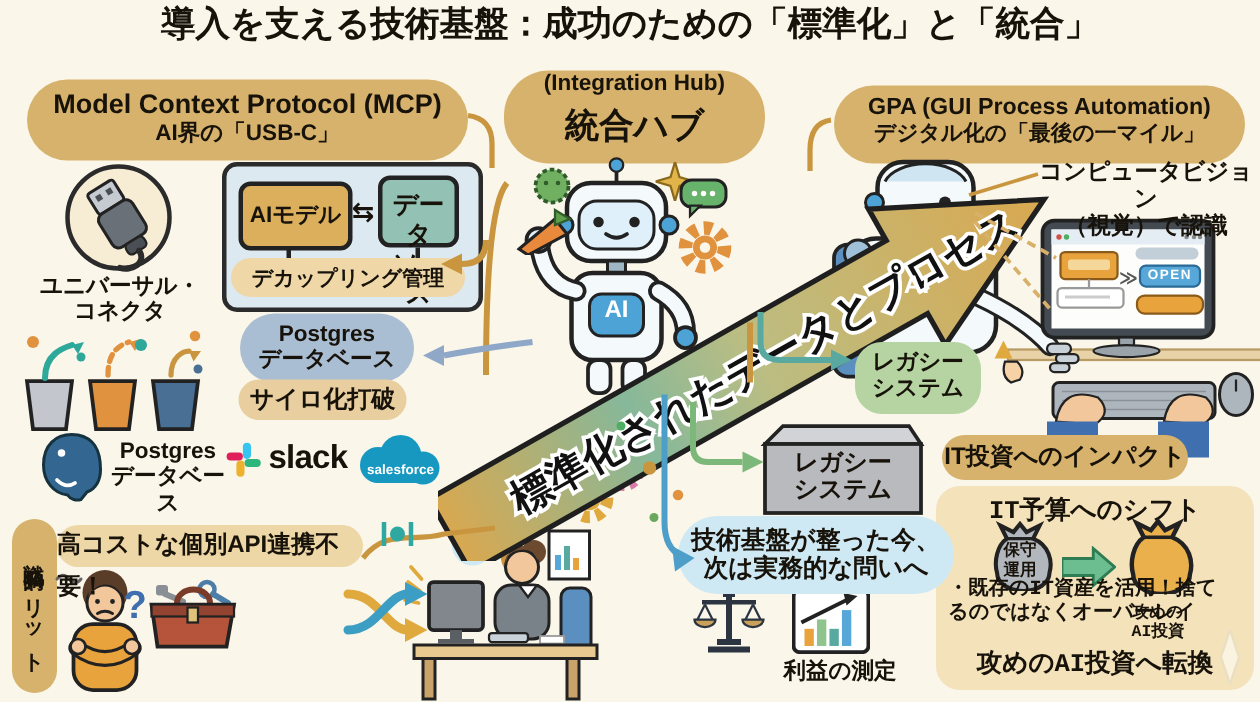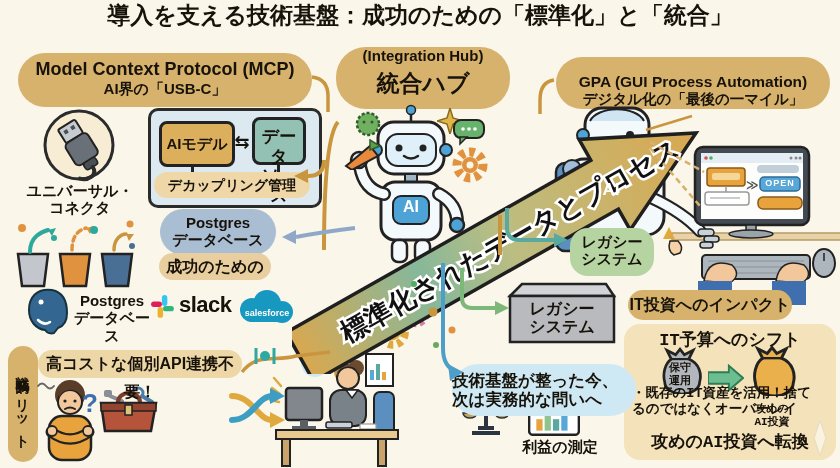--- a/index.html
+++ b/index.html
@@ -2,44 +2,44 @@
 <html><head>
 <meta charset="utf-8">
 <style>
   html,body{margin:0;padding:0;background:#e8e8e8;font-family:"Liberation Sans","DejaVu Sans",sans-serif;}
   .stage{position:relative;width:840px;height:468px;background:#faf6ea;overflow:hidden;color:#17120a;}
   .abs{position:absolute;}
   .pre{white-space:pre-line;}
   .b{font-weight:800;}
   .ctr{text-align:center;}
   .pill{background:#d7b26c;border-radius:30px;text-align:center;color:#17120a;}
-  .bubble-tan{background:#eed7a6;border-radius:16px;text-align:center;}
+  .bubble-tan{background:#eed7a6;border-radius:16px;}
   .bubble-blue{background:#a9bdd3;border-radius:23px;text-align:center;}
   .bubble-green{background:#b6d3a2;border-radius:18px;text-align:center;}
-  .bubble-sky{background:#cfe9f4;border-radius:26px;margin-top:20px;}
+  .bubble-sky{background:#cfe9f4;border-radius:26px;text-align:center;}
   svg{display:block;}
   .lbl{line-height:1.15;}
 </style>
 </head>
 <body>
 
 <div class="stage">
 
   <div class="abs b ctr" style="left:0;top:8;width:840px;font-size:23px;font-weight:900;z-index:2;">導入を支える技術基盤：成功のための「標準化」と「統合」</div>
 
   <div class="abs pill" style="left:18px;top:53px;width:294px;height:54px;z-index:2;">
     <div class="b lbl" style="font-size:18px;padding-top:6px;">Model Context Protocol (MCP)</div>
     <div class="b lbl" style="font-size:15px;">AI界の「USB-C」</div>
   </div>
   <div class="abs pill" style="left:336px;top:47px;width:174px;height:62px;z-index:2;">
     <div class="b lbl" style="font-size:15px;">(Integration Hub)</div>
     <div class="b lbl" style="font-size:23px;font-weight:900;padding-top:6px;">統合ハブ</div>
   </div>
   <div class="abs pill" style="left:556px;top:57px;width:274px;height:52px;z-index:2;">
-    <div class="b lbl" style="font-size:15.5px;padding-top:16px;">GPA (GUI Process Automation)</div>
+    <div class="b lbl" style="font-size:15.5px;padding-top:6px;">GPA (GUI Process Automation)</div>
     <div class="b lbl" style="font-size:14.5px;">デジタル化の「最後の一マイル」</div>
   </div>
 
   <svg class="abs" style="left:42px;top:108px;z-index:2;" width="74" height="74" viewBox="0 0 74 74">
     <circle cx="37" cy="37" r="34" fill="#f7edd4" stroke="#2b2b2b" stroke-width="3"></circle>
     <g transform="rotate(-32 37 37)">
       <rect x="27" y="13" width="20" height="16" rx="2" fill="#c6cbd2" stroke="#222" stroke-width="2"></rect>
       <rect x="31" y="17" width="4" height="4" fill="#4a4f55"></rect>
         <rect x="39" y="17" width="4" height="4" fill="#4a4f55"></rect>
       <rect x="24" y="29" width="26" height="26" rx="5" fill="#6a7077" stroke="#222" stroke-width="2"></rect>
@@ -72,21 +72,21 @@
     <div class="abs b ctr" style="left:81px;top:20px;width:20px;font-size:18px;">⇆</div>
     <div class="abs b ctr pre lbl" style="left:101px;top:6px;width:54px;height:48px;background:#93c2b4;border:3px solid #222;border-radius:8px;font-size:17px;padding-top:7px;box-sizing:border-box;">データ
 ソース</div>
     <div class="abs" style="left:40px;top:53px;width:3px;height:8px;background:#222;"></div>
     <div class="abs" style="left:126px;top:54px;width:3px;height:7px;background:#222;"></div>
     <div class="abs b ctr" style="left:3px;top:61px;width:156px;height:26px;background:#efd7a8;border-radius:13px;font-size:14px;line-height:26px;">デカップリング管理</div>
   </div>
 
   <div class="abs bubble-blue b pre lbl" style="left:160px;top:209px;width:116px;height:46px;font-size:15px;padding-top:5px;box-sizing:border-box;z-index:2;">Postgres
 データベース</div>
-  <div class="abs b ctr" style="left:159px;top:253px;width:112px;height:27px;background:#e9cfa0;border-radius:14px;font-size:16px;line-height:27px;z-index:3;">成功のための</div>
+  <div class="abs b ctr" style="left:159px;top:253px;width:112px;height:27px;background:#e9cfa0;border-radius:14px;font-size:16px;line-height:27px;z-index:3;">サイロ化打破</div>
 
   <svg class="abs" style="left:24px;top:286px;z-index:2;" width="46" height="50" viewBox="0 0 46 50">
     <path d="M28,4 C12,2 5,12 5,24 c0,11 7,19 16,20 c2,3 6,4 9,3 l4,-5 c6,-2 9,-8 9,-15 C43,13 38,6 28,4 Z" fill="#336791" stroke="#17323f" stroke-width="2"></path>
     <circle cx="17" cy="16" r="2.5" fill="#fff"></circle>
     <path d="M14,34 q6,6 12,2" stroke="#fff" stroke-width="2.5" fill="none" stroke-linecap="round"></path>
   </svg>
   <div class="abs b ctr pre lbl" style="left:68px;top:292px;width:88px;font-size:15px;z-index:2;">Postgres
 データベース</div>
 
   <svg class="abs" style="left:150px;top:294px;z-index:2;" width="26" height="26" viewBox="0 0 24 24">
@@ -239,20 +239,22 @@
     <path d="M152,178 q4,-24 28,-16 q10,10 -2,18 z" fill="#f2c79b" stroke="#222" stroke-width="1.5"></path>
     <path d="M224,178 q4,-24 28,-16 q10,10 -2,18 z" fill="#f2c79b" stroke="#222" stroke-width="1.5"></path>
     <rect x="146" y="178" width="34" height="24" fill="#3f6fae"></rect>
       <rect x="220" y="178" width="34" height="24" fill="#3f6fae"></rect>
     <ellipse cx="272" cy="160" rx="11" ry="14" fill="#aeb6bd" stroke="#222" stroke-width="2"></ellipse>
     <line x1="272" y1="150" x2="272" y2="158" stroke="#222" stroke-width="1.5"></line>
   </svg>
   <div class="abs b ctr" style="left:590px;top:180px;width:42px;color:#fff;font-size:17px;font-weight:900;z-index:4;">AI</div>
   <div class="abs b ctr" style="left:760px;top:178px;width:40px;color:#fff;font-size:9px;z-index:4;letter-spacing:1px;">OPEN</div>
   <div class="abs b" style="left:746px;top:178px;font-size:12px;color:#555;z-index:4;">≫</div>
+  <div class="abs b ctr pre lbl" style="left:688px;top:106px;width:152px;font-size:15.5px;z-index:4;">コンピュータビジョン
+（視覚）で認識</div>
   <div class="abs bubble-green b pre lbl" style="left:570px;top:228px;width:84px;height:48px;font-size:15px;padding-top:5px;box-sizing:border-box;z-index:4;">レガシー
 システム</div>
 
   <svg class="abs" style="left:502px;top:282px;z-index:2;" width="120" height="64" viewBox="0 0 120 64">
     <polygon points="8,14 20,2 104,2 112,14" fill="#d2d3d6" stroke="#222" stroke-width="2.5"></polygon>
     <rect x="8" y="14" width="104" height="46" fill="#b9babe" stroke="#222" stroke-width="2.5"></rect>
   </svg>
   <div class="abs b ctr pre lbl" style="left:510px;top:300px;width:104px;font-size:16px;z-index:3;">レガシー
 システム</div>
 

